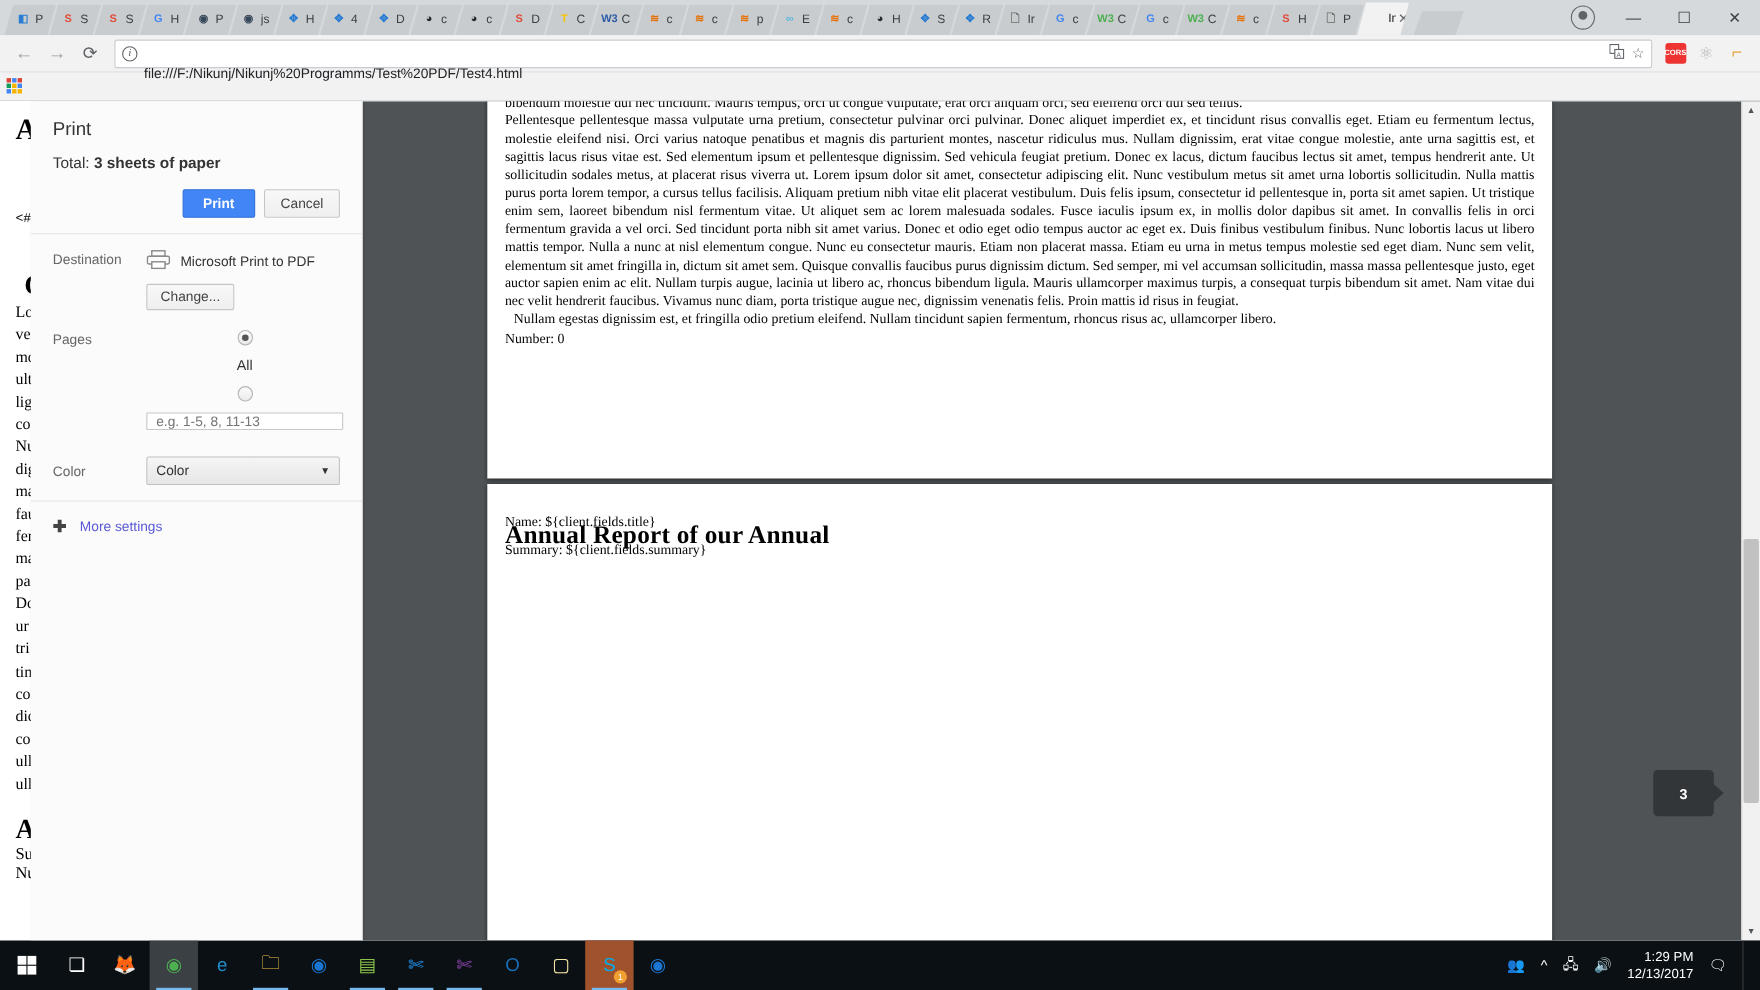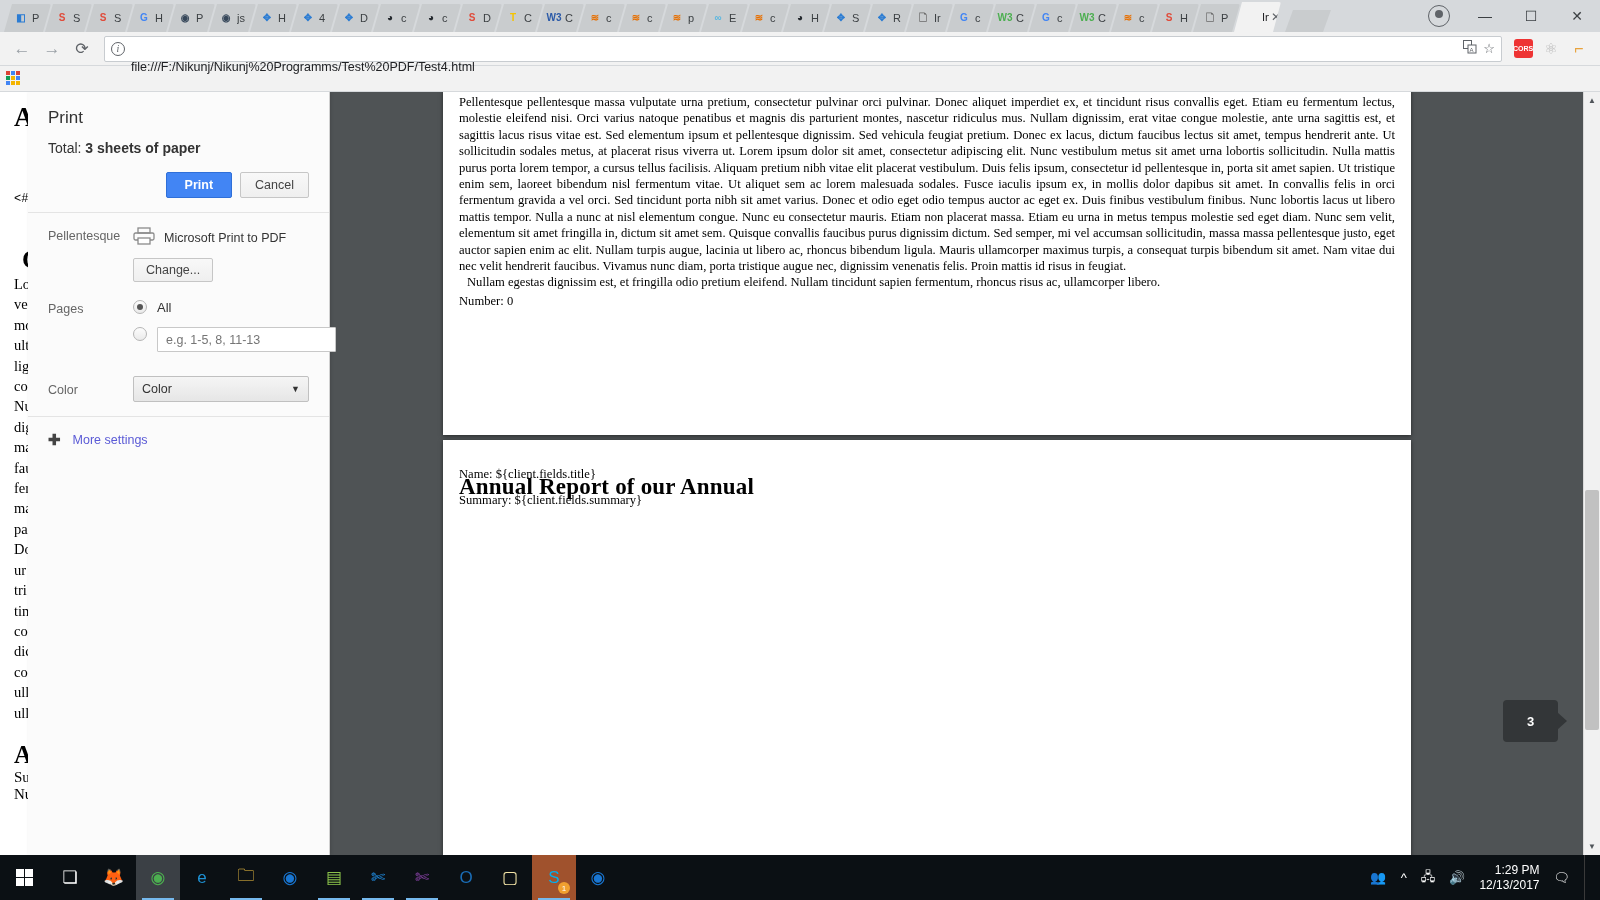--- a/index.html
+++ b/index.html
@@ -198,21 +198,21 @@
   }
   .pd-row { display: flex; align-items: flex-start; margin-bottom: 12px; }
   .pd-label { width: 85px; flex: 0 0 85px; color: #666; font-size: 12.5px; padding-top: 2px; }
   .pd-value { flex: 1; }
   .printer-line { display: flex; align-items: center; gap: 9px; font-size: 12.5px; color: #333; }
   .btn-change {
     margin-top: 10px; background: linear-gradient(#f8f8f8,#efefef);
     color: #444; border: 1px solid #c6c6c6; border-radius: 2px;
     padding: 4px 12px; font-size: 12.5px; font-family: "Liberation Sans", sans-serif; text-align: right;
   }
-  .radio-row { display: flex; gap: 10px; margin-bottom: 12px; }
+  .radio-row { display: flex; align-items: center; gap: 10px; margin-bottom: 12px; flex-direction: column; }
   .radio {
     width: 14px; height: 14px; flex: 0 0 14px; border-radius: 50%;
     border: 1px solid #b5b5b5; background: linear-gradient(#fcfcfc,#eaeaea);
     display: flex; align-items: center; justify-content: center;
   }
   .radio.checked::after {
     content: ""; width: 6px; height: 6px; border-radius: 50%; background: #555;
   }
   .pages-input {
     flex: 1; height: 25px; border: 1px solid #c8c8c8; background: #fff;
@@ -489,20 +489,21 @@
         </div>
       <div class="wp-h3" style="margin-top:18px;">Address: William Road</div>
       <div class="wp-line">Summary: ${client.fields.summary}</div>
       <div class="wp-line">Number: 0</div>
     </div>
 
     <div class="preview-area">
 
       <div class="preview-page pp1">
         <div class="pp-body">
+          <div class="pp-clip-top">bibendum molestie dui nec tincidunt. Mauris tempus, orci ut congue vulputate, erat orci aliquam orci, sed eleifend orci dui sed tellus.</div>
           <div>Pellentesque pellentesque massa vulputate urna pretium, consectetur pulvinar orci pulvinar. Donec aliquet imperdiet ex, et tincidunt risus convallis eget. Etiam eu fermentum lectus, molestie eleifend nisi. Orci varius natoque penatibus et magnis dis parturient montes, nascetur ridiculus mus. Nullam dignissim, erat vitae congue molestie, ante urna sagittis est, et sagittis lacus risus vitae est. Sed elementum ipsum et pellentesque dignissim. Sed vehicula feugiat pretium. Donec ex lacus, dictum faucibus lectus sit amet, tempus hendrerit ante. Ut sollicitudin sodales metus, at placerat risus viverra ut. Lorem ipsum dolor sit amet, consectetur adipiscing elit. Nunc vestibulum metus sit amet urna lobortis sollicitudin. Nulla mattis purus porta lorem tempor, a cursus tellus facilisis. Aliquam pretium nibh vitae elit placerat vestibulum. Duis felis ipsum, consectetur id pellentesque in, porta sit amet sapien. Ut tristique enim sem, laoreet bibendum nisl fermentum vitae. Ut aliquet sem ac lorem malesuada sodales. Fusce iaculis ipsum ex, in mollis dolor dapibus sit amet. In convallis felis in orci fermentum gravida a vel orci. Sed tincidunt porta nibh sit amet varius. Donec et odio eget odio tempus auctor ac eget ex. Duis finibus vestibulum finibus. Nunc lobortis lacus ut libero mattis tempor. Nulla a nunc at nisl elementum congue. Nunc eu consectetur mauris. Etiam non placerat massa. Etiam eu urna in metus tempus molestie sed eget diam. Nunc sem velit, elementum sit amet fringilla in, dictum sit amet sem. Quisque convallis faucibus purus dignissim dictum. Sed semper, mi vel accumsan sollicitudin, massa massa pellentesque justo, eget auctor sapien enim ac elit. Nullam turpis augue, lacinia ut libero ac, rhoncus bibendum ligula. Mauris ullamcorper maximus turpis, a consequat turpis bibendum sit amet. Nam vitae dui nec velit hendrerit faucibus. Vivamus nunc diam, porta tristique augue nec, dignissim venenatis felis. Proin mattis id risus in feugiat.</div>
           <div style="padding-left:8px;">Nullam egestas dignissim est, et fringilla odio pretium eleifend. Nullam tincidunt sapien fermentum, rhoncus risus ac, ullamcorper libero.</div>
           <div style="margin-top:2px;">Number: 0</div>
         </div>
       </div>
 
       <div class="preview-page pp2">
         <div class="pp-body" style="padding-top:26px;position:relative;">
           <div class="pp-small">Name: ${client.fields.title}</div>
           <div style="position:relative;margin-top:10px;">
@@ -529,21 +530,21 @@
           <b>3 sheets of paper</b>
         </div>
         <div class="pd-buttons">
           <button class="btn-print">Print</button>
           <button class="btn-cancel">Cancel</button>
         </div>
       </div>
 
       <div class="pd-section">
         <div class="pd-row">
-          <div class="pd-label">Pellentesque</div>
+          <div class="pd-label">Destination</div>
           <div class="pd-value">
             <div class="printer-line">
               <span>
                 <svg width="22" height="18" viewBox="0 0 22 18">
                   <rect x="5" y="1" width="12" height="5" fill="none" stroke="#8a8a8a" stroke-width="1.3"></rect>
                   <rect x="1" y="6" width="20" height="7" rx="1.5" fill="none" stroke="#8a8a8a" stroke-width="1.3"></rect>
                   <rect x="5" y="11" width="12" height="6" fill="#fff" stroke="#8a8a8a" stroke-width="1.3"></rect>
                 </svg>
               </span>
               <span>Microsoft Print to PDF</span>

